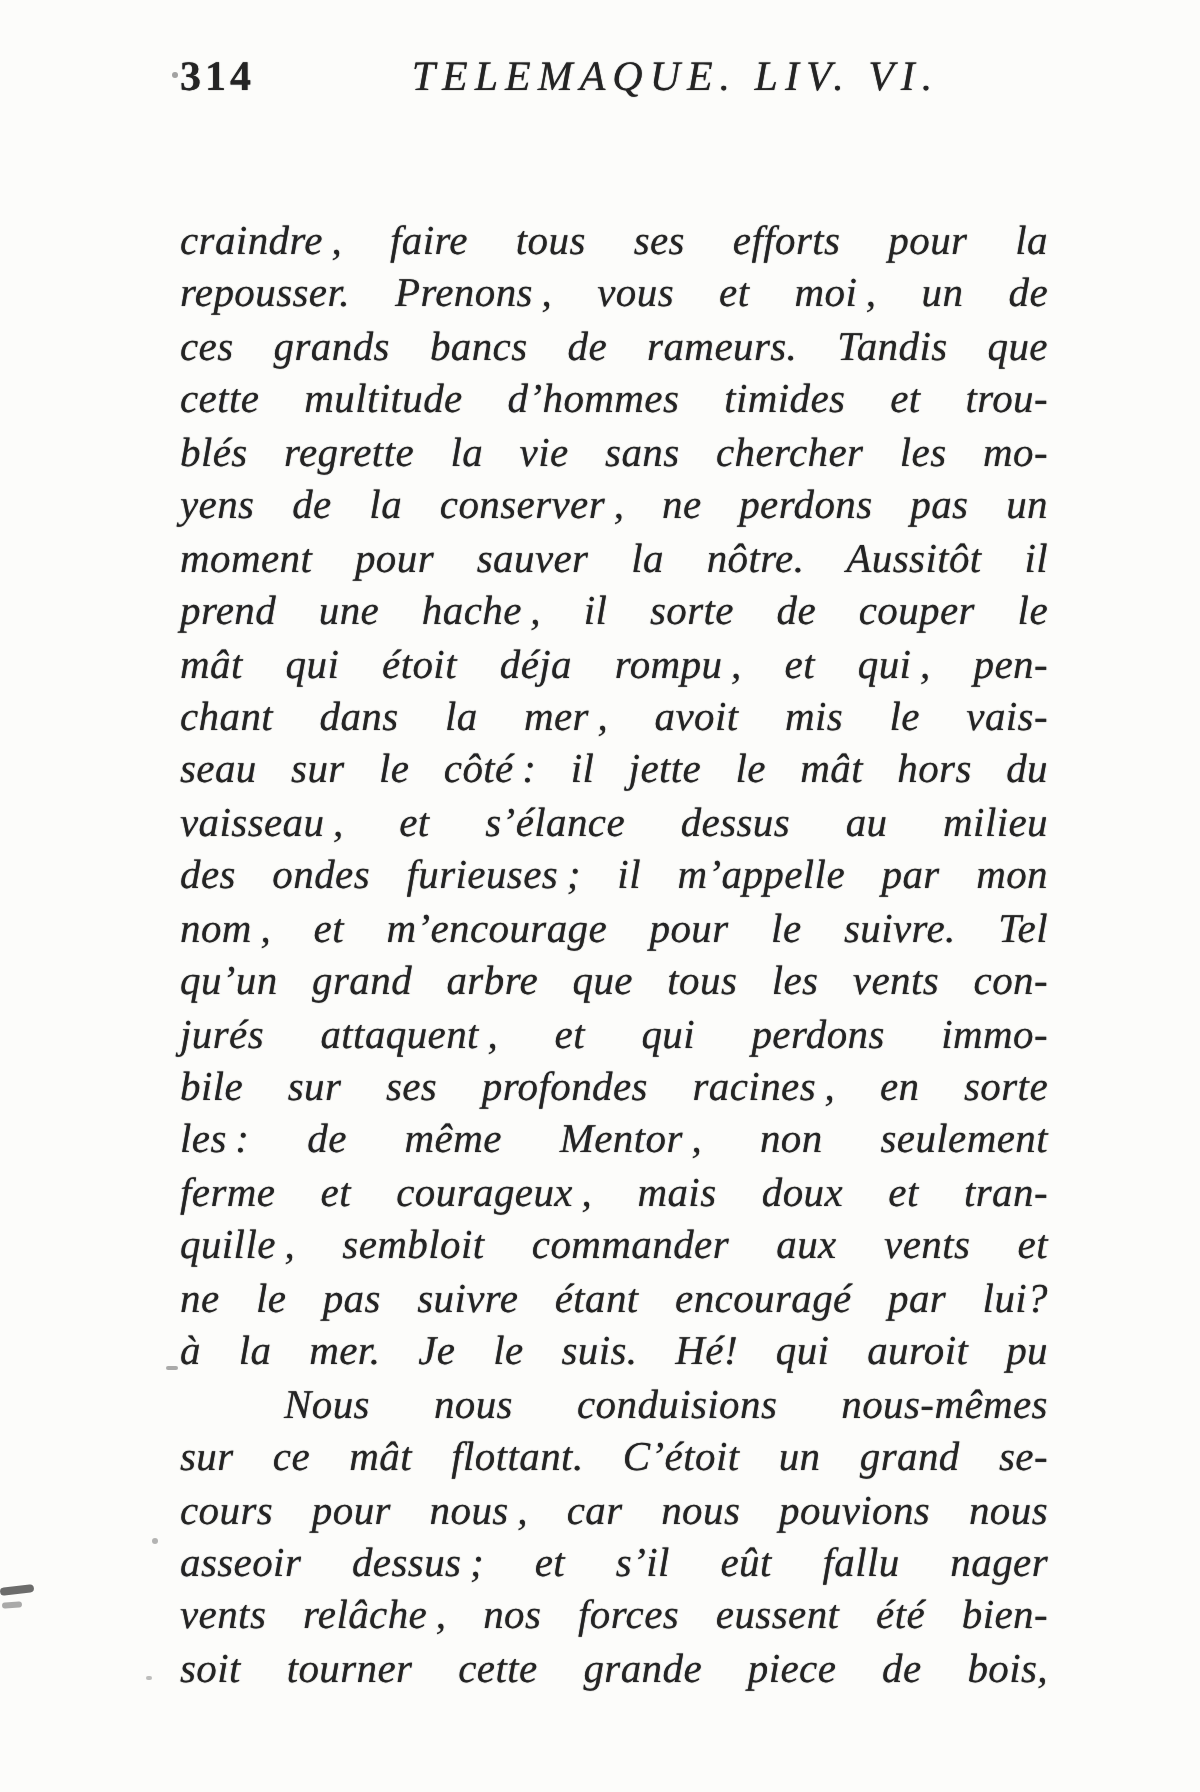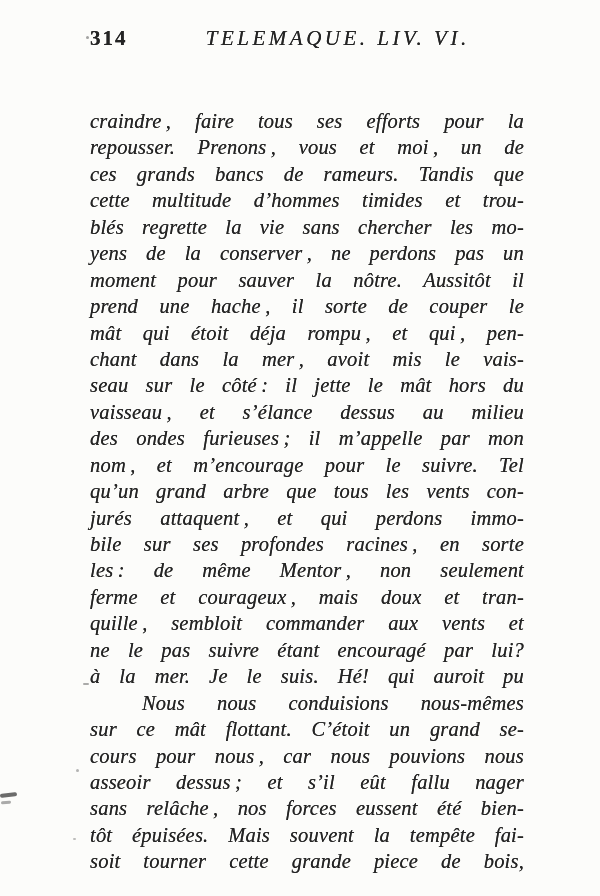--- a/index.html
+++ b/index.html
@@ -108,22 +108,21 @@
     <div class="line">bile sur ses profondes racines , en sorte</div>
     <div class="line">les : de même Mentor , non seulement</div>
     <div class="line">ferme et courageux , mais doux et tran-</div>
     <div class="line">quille , sembloit commander aux vents et</div>
     <div class="line">ne le pas suivre étant encouragé par lui?</div>
     <div class="line">à la mer. Je le suis. Hé! qui auroit pu</div>
     <div class="line indent">Nous nous conduisions nous-mêmes</div>
     <div class="line">sur ce mât flottant. C’étoit un grand se-</div>
     <div class="line">cours pour nous , car nous pouvions nous</div>
     <div class="line">asseoir dessus ; et s’il eût fallu nager</div>
-    <div class="line">sans relâche , nos forces eussent été bien-</div>
-    <div class="line">tôt épuisées. Mais souvent la tempête fai-</div>
+    <div class="line">vents relâche , nos forces eussent été bien-</div>
     <div class="line">soit tourner cette grande piece de bois,</div>
   </div>
 
   <div class="scan-mark mark-edge-dash"></div>
   <div class="scan-mark mark-edge-dash2"></div>
   <div class="scan-mark speck-1"></div>
   <div class="scan-mark speck-2"></div>
   <div class="scan-mark speck-3"></div>
   <div class="scan-mark speck-4"></div>
 

